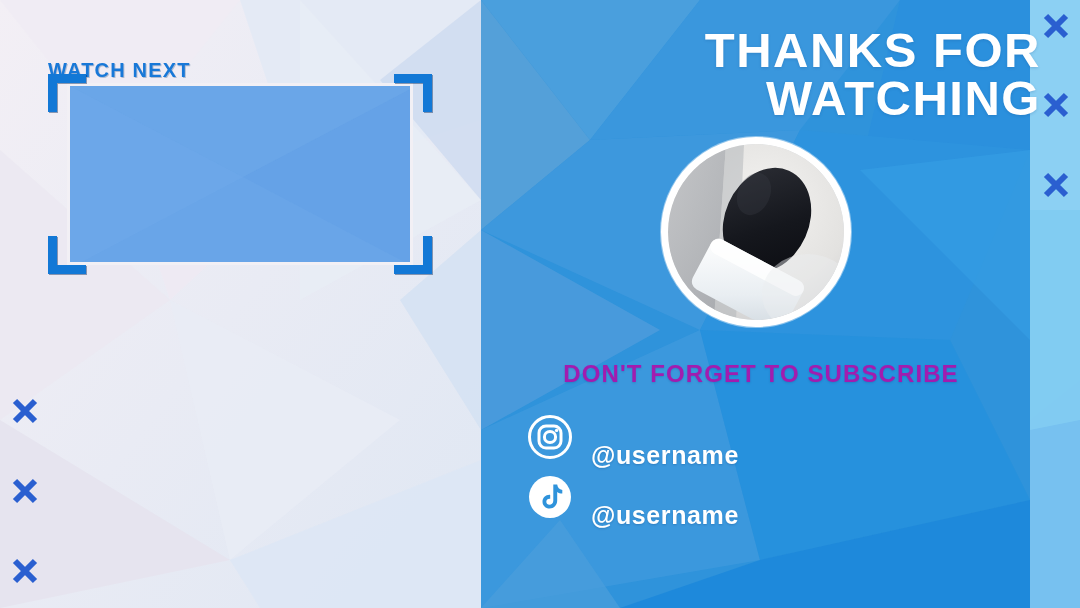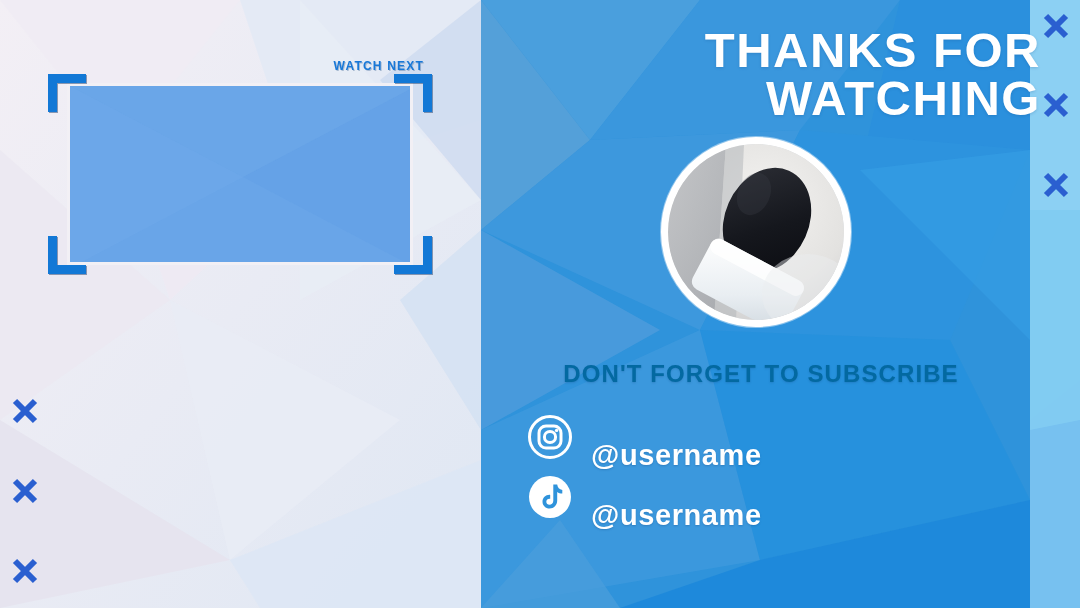--- a/index.html
+++ b/index.html
@@ -22,24 +22,24 @@
     background:#efeaf2;
   }
   .poly-svg { position:absolute; inset:0; width:1080px; height:608px; }
 
   
   .slot { position:absolute; }
 
   .slot-label {
     position:absolute;
     left:0; width:100%;
-    text-align:right;
+    text-align:left;
     font-family:"Liberation Sans", sans-serif;
     font-weight:bold;
-    font-size:12px;
+    font-size:20px;
     letter-spacing:1.2px;
     color:#1878d8;
     text-shadow:1px 1px 0 rgba(12,60,120,.28);
     white-space:nowrap;
   }
 
   .thumb {
     position:absolute;
     background:#69a5e8;
     border:3px solid #f2f0f5;
@@ -82,21 +82,21 @@
     overflow:hidden;
     background:#dadde0;
     box-shadow:0 0 0 1px rgba(255,255,255,.45);
   }
   .avatar-photo { position:absolute; inset:0; overflow:hidden; border-radius:50%; }
 
   .subscribe {
     position:absolute;
     left:481px; top:360px; width:560px;
     text-align:center;
-    color:#0369a1;
+    color:#a21caf;
     font-family:"Liberation Sans", sans-serif;
     font-weight:bold;
     font-size:24px;
     letter-spacing:1.1px;
     text-shadow:0 1px 2px rgba(20,70,130,.25);
   }
 
   .social-list { position:absolute; left:527px; top:414px; }
   .social-row {
     display:flex; align-items:center;
@@ -105,21 +105,21 @@
   .social-icon {
     width:46px; height:46px;
     flex:0 0 46px;
     position:relative;
   }
   .social-handle {
     margin-left:18px;
     color:#ffffff;
     font-family:"Liberation Sans", sans-serif;
     font-weight:bold;
-    font-size:29px;
+    font-size:25px;
     letter-spacing:.6px;
     text-shadow:0 1px 2px rgba(20,70,130,.3);
     margin-top:37px;
   }
 
   
   .xmark { position:absolute; width:30px; height:30px; }
 </style>
 </head>
 <body>

